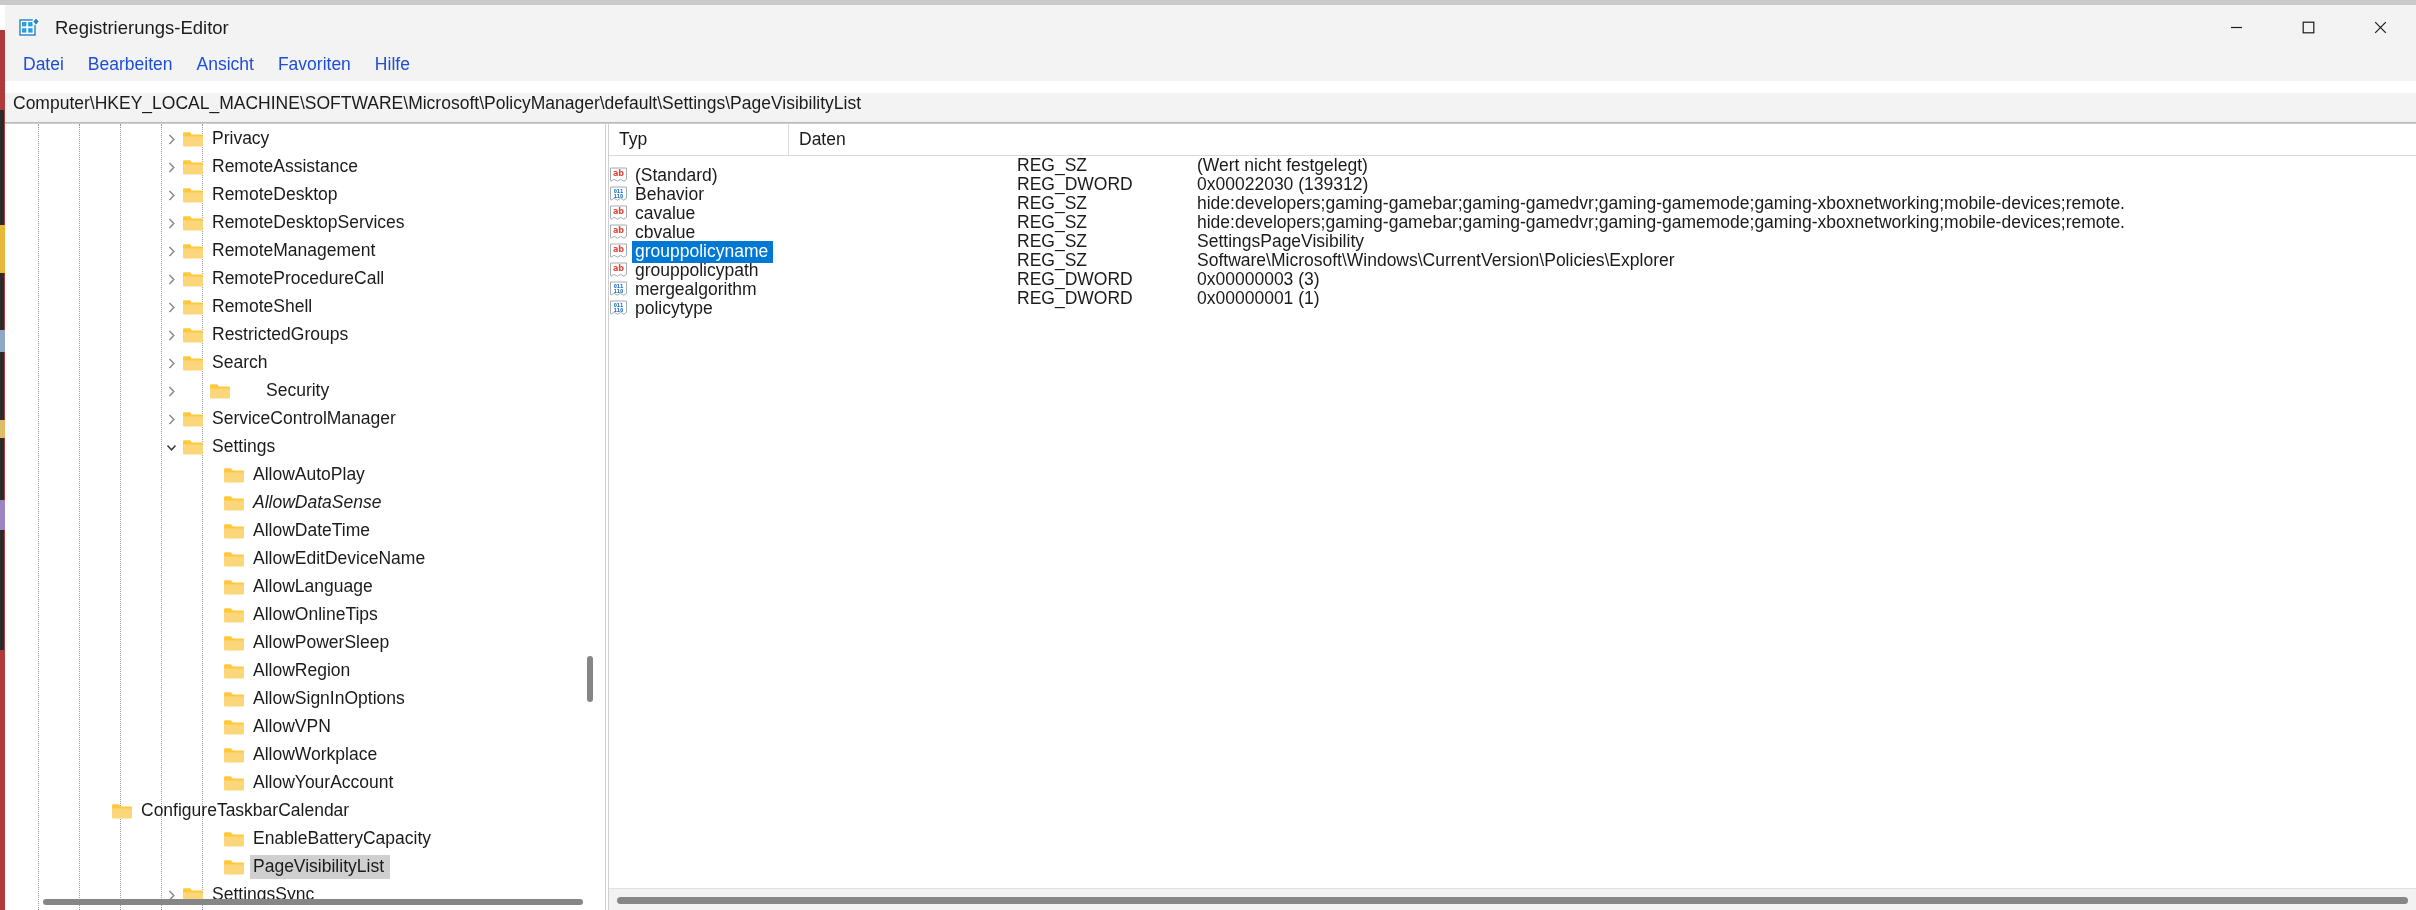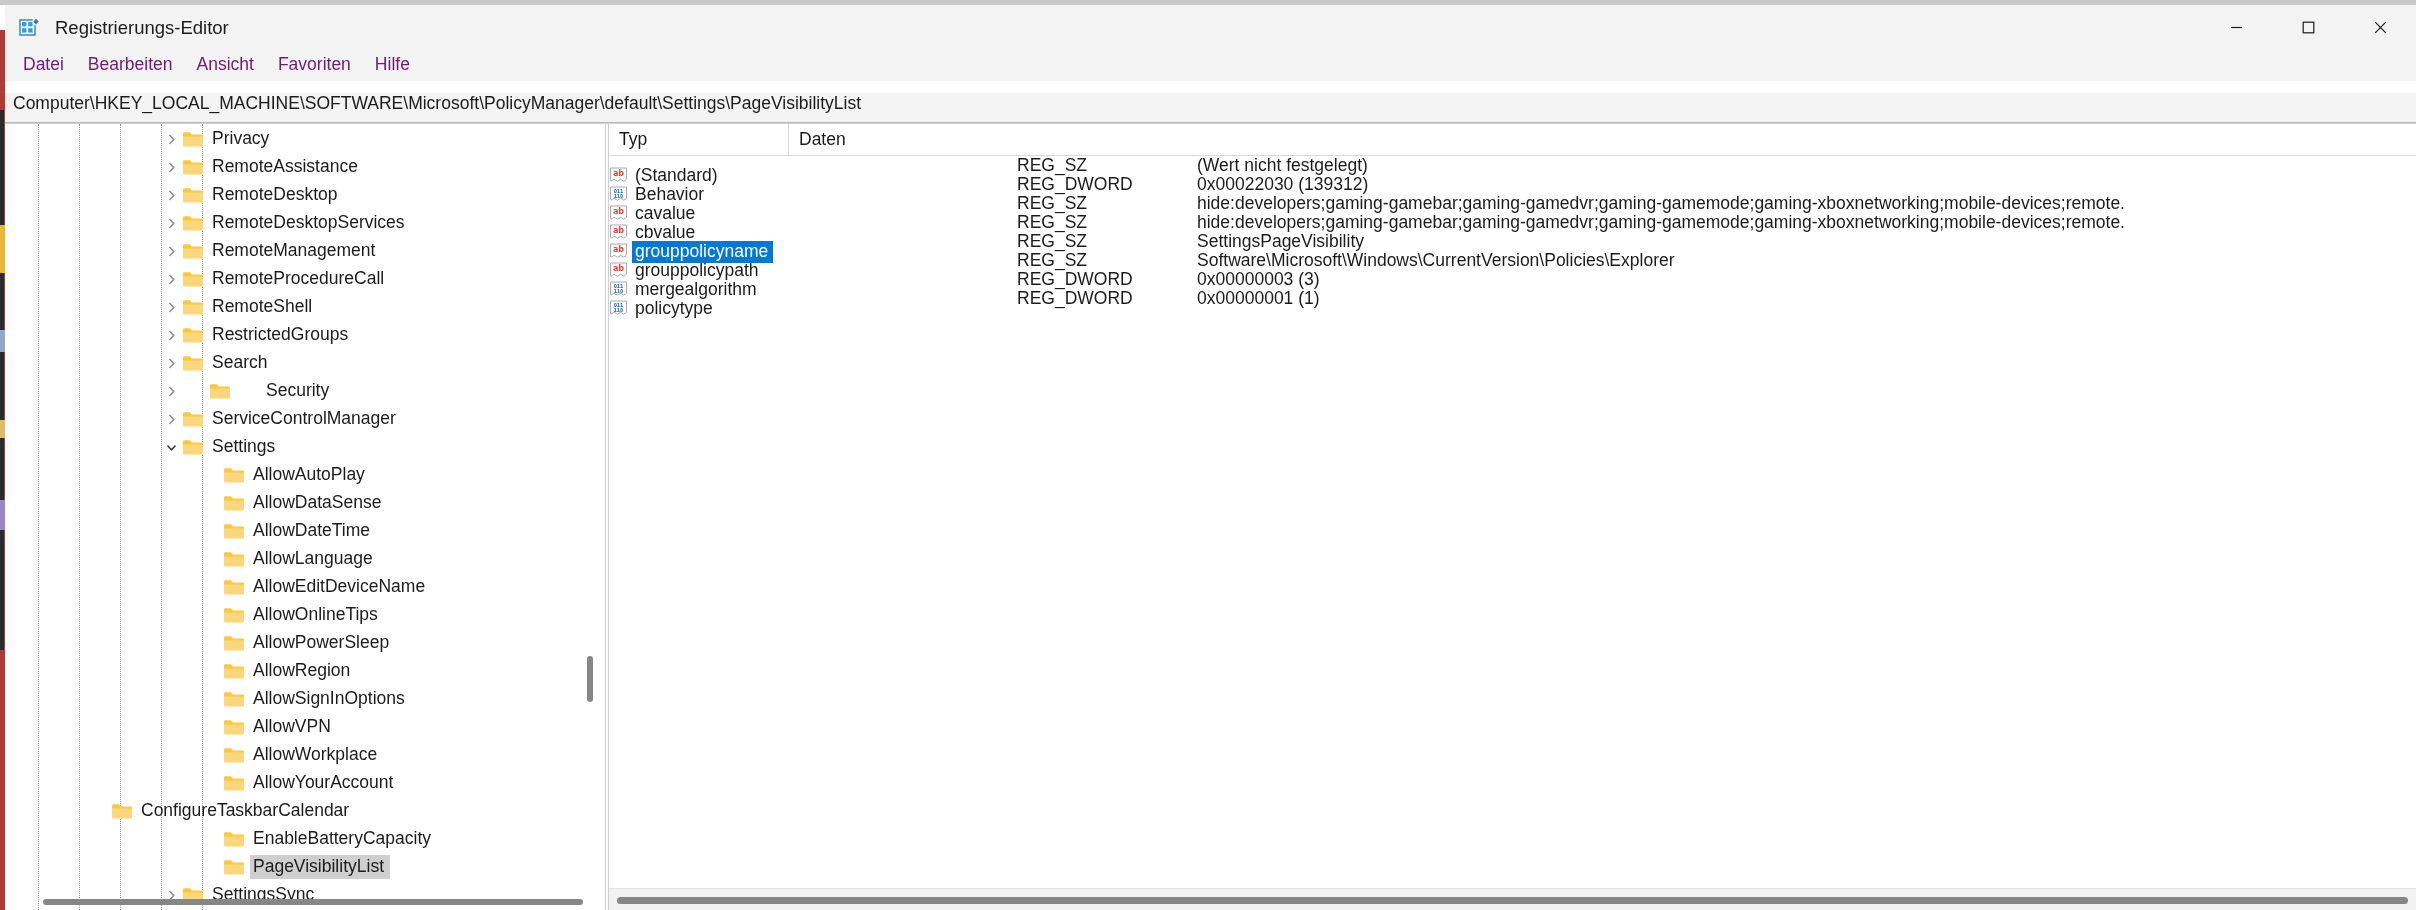--- a/index.html
+++ b/index.html
@@ -83,21 +83,21 @@
   .win-btn svg { display: block; }
 
   
   .menubar {
     height: 31px; min-height: 31px;
     background: #f3f3f3;
     display: flex; align-items: center;
     padding-left: 6px;
   }
   .menu-item {
-    font-size: 17.5px; color: #701a75;
+    font-size: 17.5px; color: #1d4ed8;
     padding: 3px 12px 5px 12px;
     white-space: nowrap;
   }
 
   
   .addressbar {
     height: 30px; min-height: 30px;
     background: #f3f3f3;
     display: flex; align-items: flex-start;
     border-bottom: 1px solid #b9b9b9;
@@ -460,21 +460,21 @@
                 <svg width="13" height="13" viewBox="0 0 13 13">
                   <polyline points="4.5,2 8.8,6.5 4.5,11" fill="none" stroke="#8a8a8a" stroke-width="1.5"></polyline>
                 </svg>
               </span>
               <span class="folder-icon"><svg width="22" height="18" viewBox="0 0 22 18">
                   <path d="M1 3.5 A1.2 1.2 0 0 1 2.2 2.3 H8 L9.8 4.4 H19.8 A1.2 1.2 0 0 1 21 5.6 V15 A1.2 1.2 0 0 1 19.8 16.2 H2.2 A1.2 1.2 0 0 1 1 15 Z" fill="#ffc83d"></path>
                   <path d="M1 6.4 H21 V15 A1.2 1.2 0 0 1 19.8 16.2 H2.2 A1.2 1.2 0 0 1 1 15 Z" fill="#fcd67a"></path>
                 </svg></span>
               <span class="tree-label">AllowAutoPlay</span>
             </div>
-            <div class="tree-row" style="padding-left: 196px;">
+            <div class="tree-row" style="padding-left: 196px; font-style: italic;">
               <span class="twisty none">
                 <svg width="13" height="13" viewBox="0 0 13 13">
                   <polyline points="4.5,2 8.8,6.5 4.5,11" fill="none" stroke="#8a8a8a" stroke-width="1.5"></polyline>
                 </svg>
               </span>
               <span class="folder-icon"><svg width="22" height="18" viewBox="0 0 22 18">
                   <path d="M1 3.5 A1.2 1.2 0 0 1 2.2 2.3 H8 L9.8 4.4 H19.8 A1.2 1.2 0 0 1 21 5.6 V15 A1.2 1.2 0 0 1 19.8 16.2 H2.2 A1.2 1.2 0 0 1 1 15 Z" fill="#ffc83d"></path>
                   <path d="M1 6.4 H21 V15 A1.2 1.2 0 0 1 19.8 16.2 H2.2 A1.2 1.2 0 0 1 1 15 Z" fill="#fcd67a"></path>
                 </svg></span>
               <span class="tree-label">AllowDataSense</span>
@@ -494,33 +494,33 @@
             <div class="tree-row" style="padding-left: 196px;">
               <span class="twisty none">
                 <svg width="13" height="13" viewBox="0 0 13 13">
                   <polyline points="4.5,2 8.8,6.5 4.5,11" fill="none" stroke="#8a8a8a" stroke-width="1.5"></polyline>
                 </svg>
               </span>
               <span class="folder-icon"><svg width="22" height="18" viewBox="0 0 22 18">
                   <path d="M1 3.5 A1.2 1.2 0 0 1 2.2 2.3 H8 L9.8 4.4 H19.8 A1.2 1.2 0 0 1 21 5.6 V15 A1.2 1.2 0 0 1 19.8 16.2 H2.2 A1.2 1.2 0 0 1 1 15 Z" fill="#ffc83d"></path>
                   <path d="M1 6.4 H21 V15 A1.2 1.2 0 0 1 19.8 16.2 H2.2 A1.2 1.2 0 0 1 1 15 Z" fill="#fcd67a"></path>
                 </svg></span>
+              <span class="tree-label">AllowEditDeviceName</span>
+            </div>
+            <div class="tree-row" style="padding-left: 196px;">
+              <span class="twisty none">
+                <svg width="13" height="13" viewBox="0 0 13 13">
+                  <polyline points="4.5,2 8.8,6.5 4.5,11" fill="none" stroke="#8a8a8a" stroke-width="1.5"></polyline>
+                </svg>
+              </span>
+              <span class="folder-icon"><svg width="22" height="18" viewBox="0 0 22 18">
+                  <path d="M1 3.5 A1.2 1.2 0 0 1 2.2 2.3 H8 L9.8 4.4 H19.8 A1.2 1.2 0 0 1 21 5.6 V15 A1.2 1.2 0 0 1 19.8 16.2 H2.2 A1.2 1.2 0 0 1 1 15 Z" fill="#ffc83d"></path>
+                  <path d="M1 6.4 H21 V15 A1.2 1.2 0 0 1 19.8 16.2 H2.2 A1.2 1.2 0 0 1 1 15 Z" fill="#fcd67a"></path>
+                </svg></span>
               <span class="tree-label">AllowLanguage</span>
-            </div>
-            <div class="tree-row" style="padding-left: 196px;">
-              <span class="twisty none">
-                <svg width="13" height="13" viewBox="0 0 13 13">
-                  <polyline points="4.5,2 8.8,6.5 4.5,11" fill="none" stroke="#8a8a8a" stroke-width="1.5"></polyline>
-                </svg>
-              </span>
-              <span class="folder-icon"><svg width="22" height="18" viewBox="0 0 22 18">
-                  <path d="M1 3.5 A1.2 1.2 0 0 1 2.2 2.3 H8 L9.8 4.4 H19.8 A1.2 1.2 0 0 1 21 5.6 V15 A1.2 1.2 0 0 1 19.8 16.2 H2.2 A1.2 1.2 0 0 1 1 15 Z" fill="#ffc83d"></path>
-                  <path d="M1 6.4 H21 V15 A1.2 1.2 0 0 1 19.8 16.2 H2.2 A1.2 1.2 0 0 1 1 15 Z" fill="#fcd67a"></path>
-                </svg></span>
-              <span class="tree-label">AllowEditDeviceName</span>
             </div>
             <div class="tree-row" style="padding-left: 196px;">
               <span class="twisty none">
                 <svg width="13" height="13" viewBox="0 0 13 13">
                   <polyline points="4.5,2 8.8,6.5 4.5,11" fill="none" stroke="#8a8a8a" stroke-width="1.5"></polyline>
                 </svg>
               </span>
               <span class="folder-icon"><svg width="22" height="18" viewBox="0 0 22 18">
                   <path d="M1 3.5 A1.2 1.2 0 0 1 2.2 2.3 H8 L9.8 4.4 H19.8 A1.2 1.2 0 0 1 21 5.6 V15 A1.2 1.2 0 0 1 19.8 16.2 H2.2 A1.2 1.2 0 0 1 1 15 Z" fill="#ffc83d"></path>
                   <path d="M1 6.4 H21 V15 A1.2 1.2 0 0 1 19.8 16.2 H2.2 A1.2 1.2 0 0 1 1 15 Z" fill="#fcd67a"></path>

